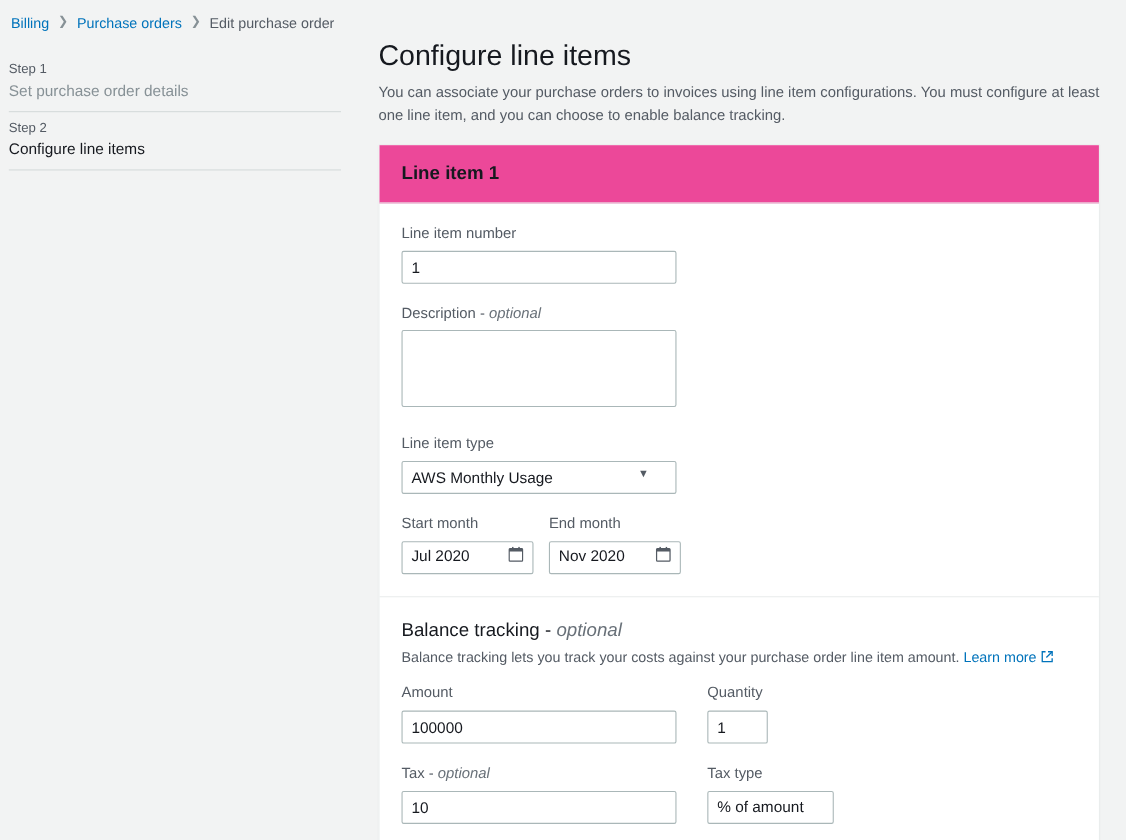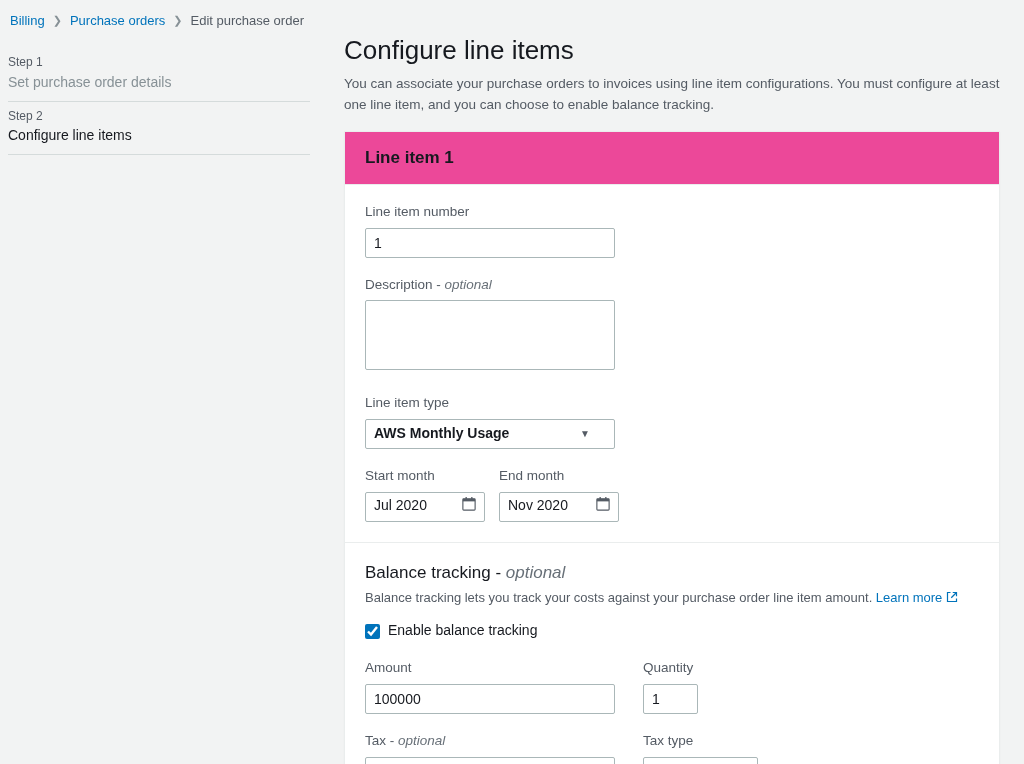--- a/index.html
+++ b/index.html
@@ -117,25 +117,24 @@
     textarea {
       width: 250px;
       height: 70px;
       resize: none;
     }
     .input-250 { width: 250px; }
     .select {
       height: 30px;
       width: 250px;
       display: flex;
-      align-items: center;
+      align-items: flex-start;
       justify-content: space-between;
       padding-right: 24px;
       cursor: pointer;
-      font-weight: bold;
     }
     .select .caret {
       font-size: 10px;
       color: #545b64;
     }
     .row {
       display: flex;
       gap: 14px;
     }
     .date-input {
@@ -298,24 +297,20 @@
           <span>Balance tracking - </span><span class="optional">optional</span>
         </div>
         <div class="subsection-desc">
           <span>Balance tracking lets you track your costs against your purchase order line item amount. </span><a class="learn-more"><span>Learn more</span> <span class="ext-icon"><svg width="12" height="12" viewBox="0 0 16 16" fill="none" stroke="#0073bb" stroke-width="1.6">
                   <path d="M6 2H2v12h12v-4"></path>
                   <path d="M9 2h5v5"></path>
                   <path d="M14 2L7 9"></path>
                 </svg></span></a>
         </div>
 
-        <div class="checkbox-row">
-          <input type="checkbox" checked="" style="">
-          <span class="checkbox-label">Enable balance tracking</span>
-        </div>
 
         <div class="two-col-fields" style="margin-bottom:18px;">
           <div class="field">
             <label class="field-label">Amount</label>
             <input type="text" class="input-250" value="100000" style="">
           </div>
           <div class="field">
             <label class="field-label">Quantity</label>
             <input type="text" class="qty-input" value="1" style="">
           </div>

